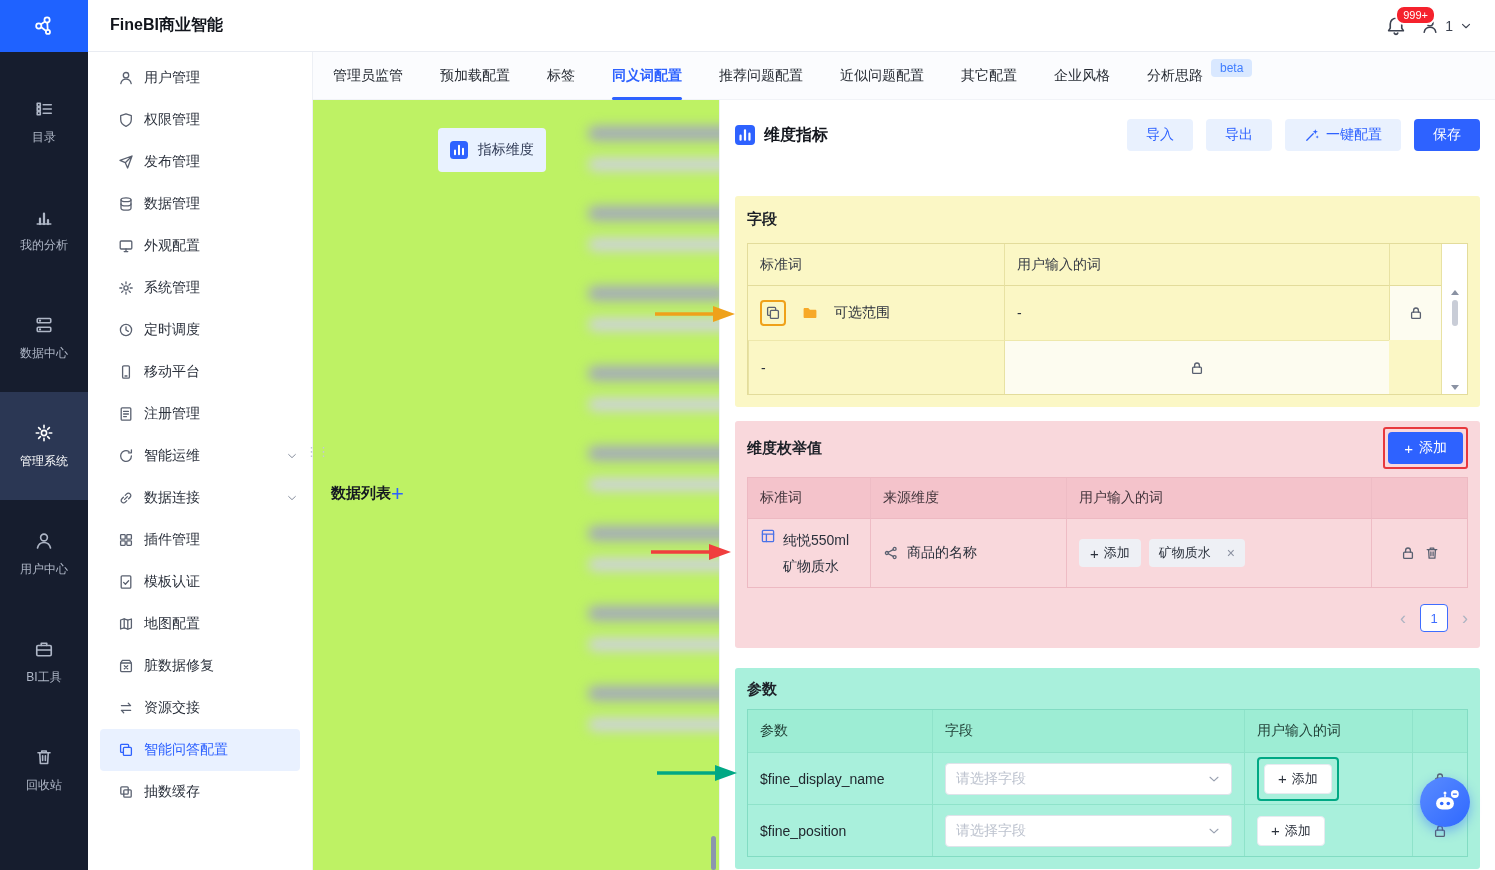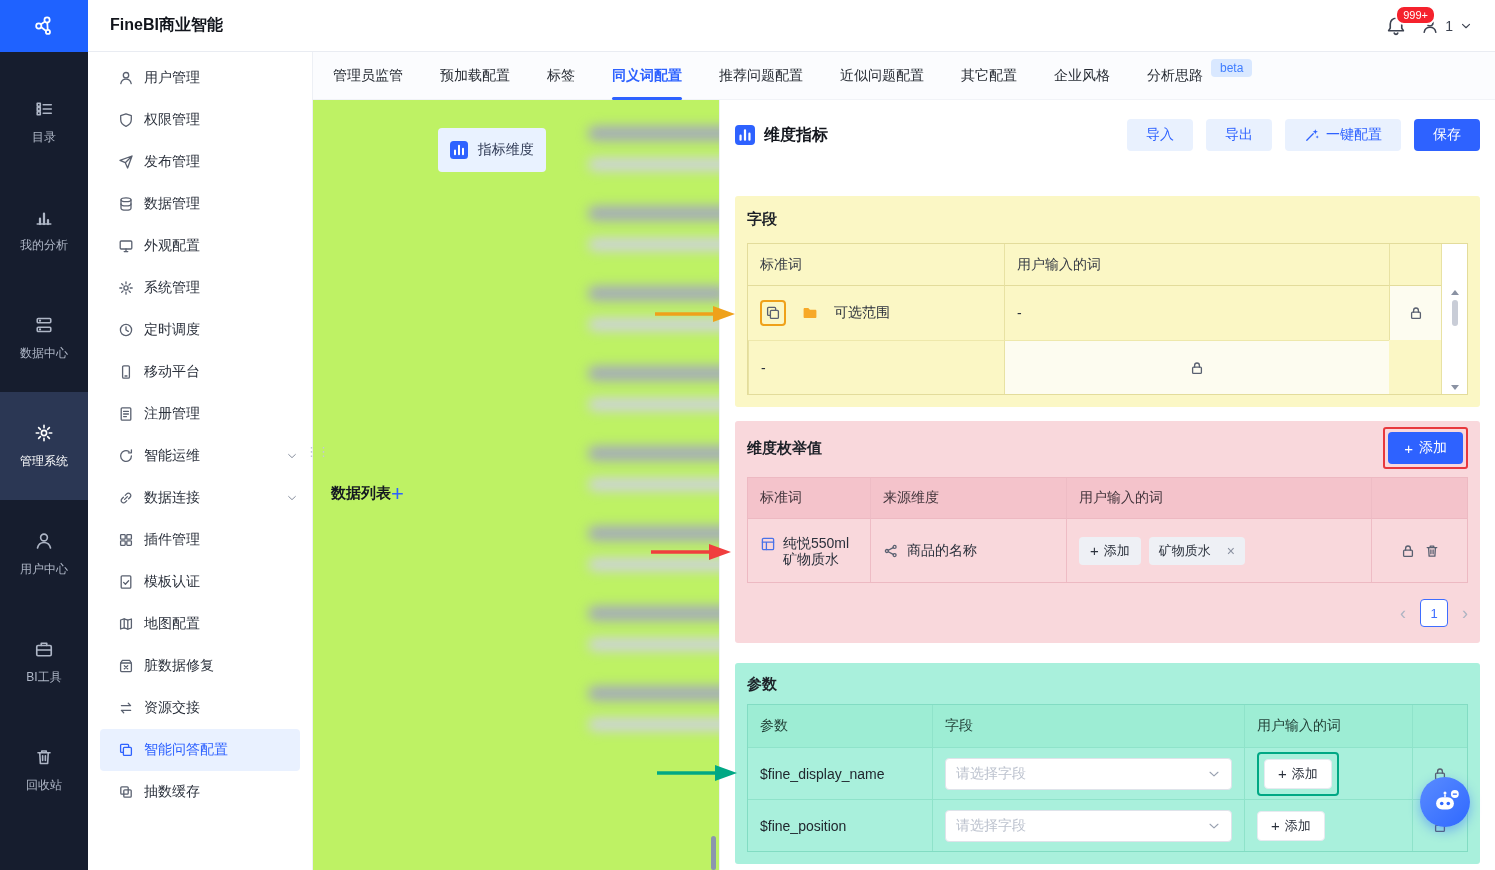--- a/index.html
+++ b/index.html
@@ -94,21 +94,21 @@
 
   
   .sec-pink { background:#f9d8dc; margin-top:14px; padding:6px 12px 16px; }
   .pink-head { display:flex; align-items:center; justify-content:space-between; }
   .pink-head .sec-title { margin:0; }
   .hl-box-red { border:2px solid #e8383d; border-radius:3px; padding:3px; }
   .ptable { border:1px solid #edb9c2; margin-top:8px; display:grid; grid-template-columns:122px 196px 1fr 96px; }
   .ptable .th { background:#f4c3cb; height:40px; display:flex; align-items:center; padding:0 12px; color:#40333a; }
   .ptable .td { min-height:64px; display:flex; align-items:center; padding:8px 12px; gap:8px; border-top:1px solid #edb9c2; color:#2b313c; }
   .pcolb { border-left:1px solid #eebcc5; }
-  .std-word { display:flex; align-items:flex-start; gap:7px; line-height:16px; }
+  .std-word { display:flex; align-items:flex-start; gap:7px; line-height:26px; }
   .btn-gray { height:28px; padding:0 11px; background:#eef0f5; border:none; border-radius:4px; color:#2b313c; font-size:13px; font-family:inherit; display:inline-flex; align-items:center; gap:5px; cursor:pointer; white-space:nowrap; }
   .tag-chip { height:28px; padding:0 10px; background:#eef0f5; border-radius:4px; color:#2b313c; font-size:13px; display:inline-flex; align-items:center; gap:16px; white-space:nowrap; }
   .tag-close { color:#8a90a0; cursor:pointer; font-size:14px; line-height:1; }
   .icon-btn { color:#596070; cursor:pointer; display:grid; place-items:center; background:none; border:none; padding:0; }
   .actions-cell { justify-content:center; gap:20px; }
   .pagination { display:flex; justify-content:flex-end; align-items:center; gap:14px; margin-top:16px; }
   .pg-arrow { color:#adb4c2; font-size:18px; line-height:1; cursor:pointer; }
   .page-box { width:28px; height:28px; border:1px solid #3f6dff; color:#3f6dff; background:#fff; border-radius:4px; display:grid; place-items:center; font-size:13px; cursor:pointer; }
 
   

